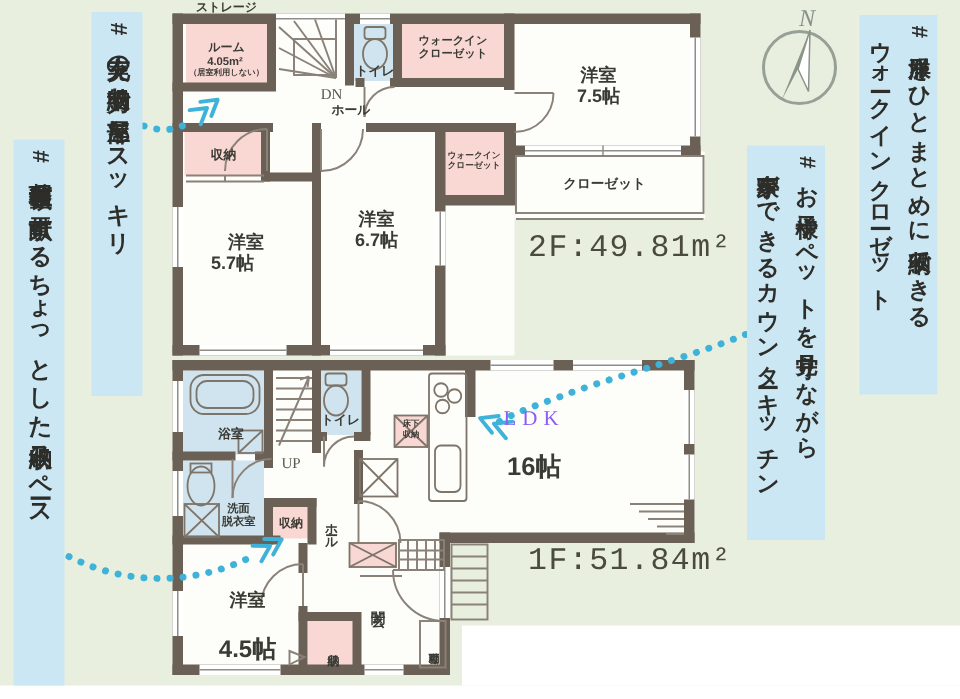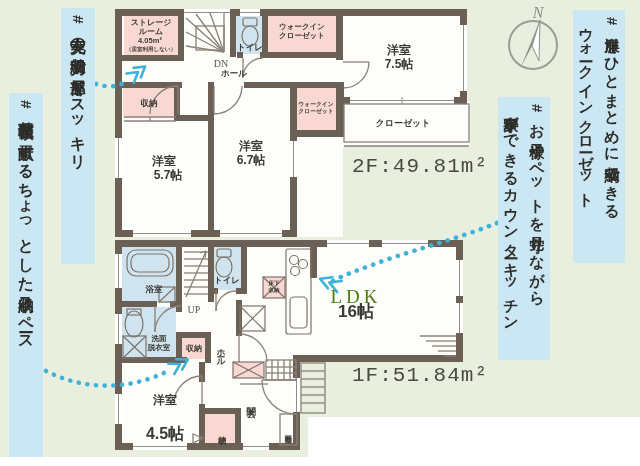--- a/index.html
+++ b/index.html
@@ -320,49 +320,49 @@
         <path d="M179,358 l10,6 l-10,6"></path>
     </g>
     <path class="dots" d="M497,223 C455,240 405,252 372,265 C355,271 342,276 333,281"></path>
     <g class="chev" transform="rotate(22 333 284)">
       <path d="M340,278 l-11,6 l11,6"></path>
         <path d="M330,278 l-11,6 l11,6"></path>
     </g>
   </g>
 </svg>
 
-<div class="lbl" style="left:151px;top:23px;font-size:8px">ストレージ</div>
+<div class="lbl" style="left:151px;top:5px;font-size:8px">ストレージ</div>
 <div class="lbl" style="left:151px;top:32px;font-size:8px">ルーム</div>
 <div class="lbl" style="left:150px;top:41px;font-size:7.5px">4.05m²</div>
 <div class="lbl" style="left:151px;top:50px;font-size:5.5px">（居室利用しない）</div>
 <div class="lbl" style="left:250px;top:47px;font-size:8.5px">トイレ</div>
 <div class="lbl" style="left:302px;top:27px;font-size:7.5px">ウォークイン</div>
 <div class="lbl" style="left:302px;top:36px;font-size:7.5px">クローゼット</div>
 <div class="lbl serif" style="left:221px;top:64px;font-size:10px">DN</div>
 <div class="lbl" style="left:234px;top:73px;font-size:8.5px">ホール</div>
 <div class="lbl" style="left:149px;top:103px;font-size:8.5px">収納</div>
 <div class="lbl" style="left:164px;top:161px;font-size:12px">洋室</div>
-<div class="lbl" style="left:168px;top:175px;font-size:12px">5.7帖</div>
+<div class="lbl" style="left:155px;top:175px;font-size:12px">5.7帖</div>
 <div class="lbl" style="left:251px;top:146px;font-size:12px">洋室</div>
 <div class="lbl" style="left:251px;top:160px;font-size:12px">6.7帖</div>
 <div class="lbl" style="left:399px;top:50px;font-size:12px">洋室</div>
 <div class="lbl" style="left:399px;top:64px;font-size:12px">7.5帖</div>
 <div class="lbl" style="left:403px;top:123px;font-size:9px">クローゼット</div>
 <div class="lbl" style="left:316px;top:105px;font-size:5.8px">ウォークイン</div>
 <div class="lbl" style="left:316px;top:112px;font-size:5.8px">クローゼット</div>
 <div class="lbl area" style="left:420px;top:166px;font-size:21px">2F:49.81m²</div>
 
 <div class="lbl" style="left:154px;top:289px;font-size:8.5px">浴室</div>
 <div class="lbl" style="left:159px;top:339px;font-size:7.5px">洗面</div>
 <div class="lbl" style="left:159px;top:348px;font-size:7.5px">脱衣室</div>
 <div class="lbl serif" style="left:194px;top:310px;font-size:10px">UP</div>
 <div class="lbl" style="left:227px;top:280px;font-size:8.5px">トイレ</div>
 <div class="vlbl" style="left:221px;top:352px;font-size:8.5px">ホール</div>
 <div class="lbl" style="left:194px;top:349px;font-size:8px">収納</div>
-<div class="lbl serif" style="left:356px;top:296px;font-size:19px;letter-spacing:4px;color:#4d7c0f">LDK</div>
+<div class="lbl serif" style="left:356px;top:280px;font-size:14px;letter-spacing:4px;color:#8b5cf6">LDK</div>
 <div class="lbl" style="left:356px;top:311px;font-size:17px">16帖</div>
 <div class="lbl" style="left:274px;top:284px;font-size:5.5px">床下</div>
 <div class="lbl" style="left:274px;top:291px;font-size:5.5px">収納</div>
 <div class="lbl" style="left:165px;top:400px;font-size:12px">洋室</div>
 <div class="lbl" style="left:165px;top:434px;font-size:16px">4.5帖</div>
 <div class="vlbl" style="left:221px;top:430px;font-size:8px">収納</div>
 <div class="vlbl" style="left:251px;top:400px;font-size:9.5px">玄関</div>
 <div class="vlbl" style="left:288px;top:430px;font-size:7px">可動棚</div>
 <div class="lbl area" style="left:420px;top:375px;font-size:21px">1F:51.84m²</div>
 

